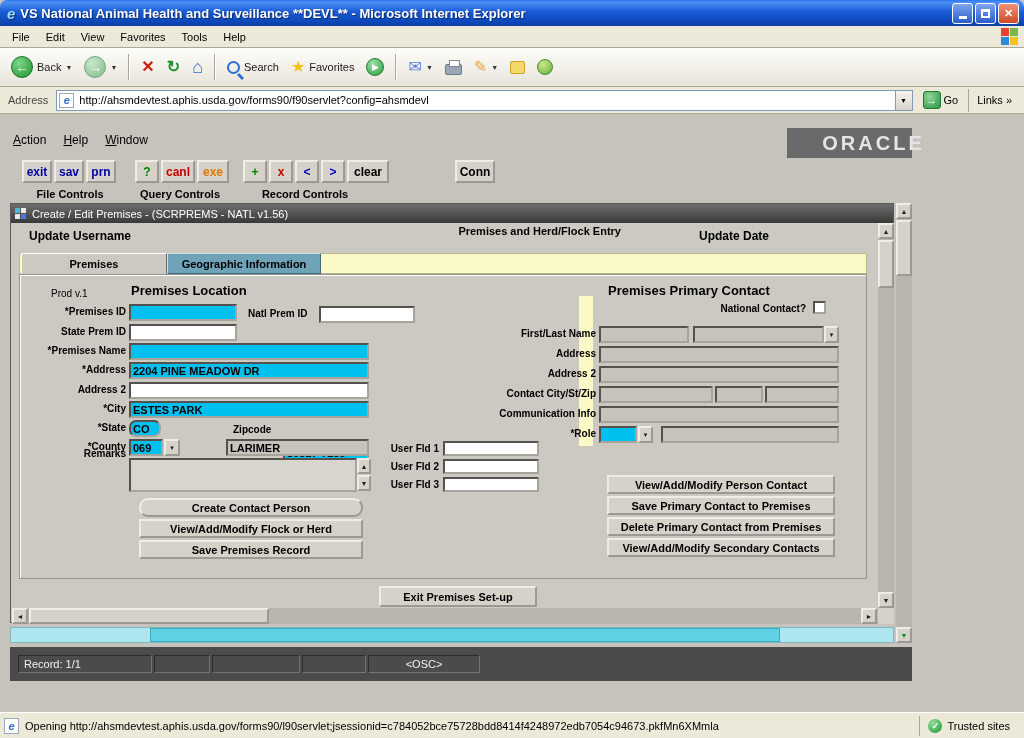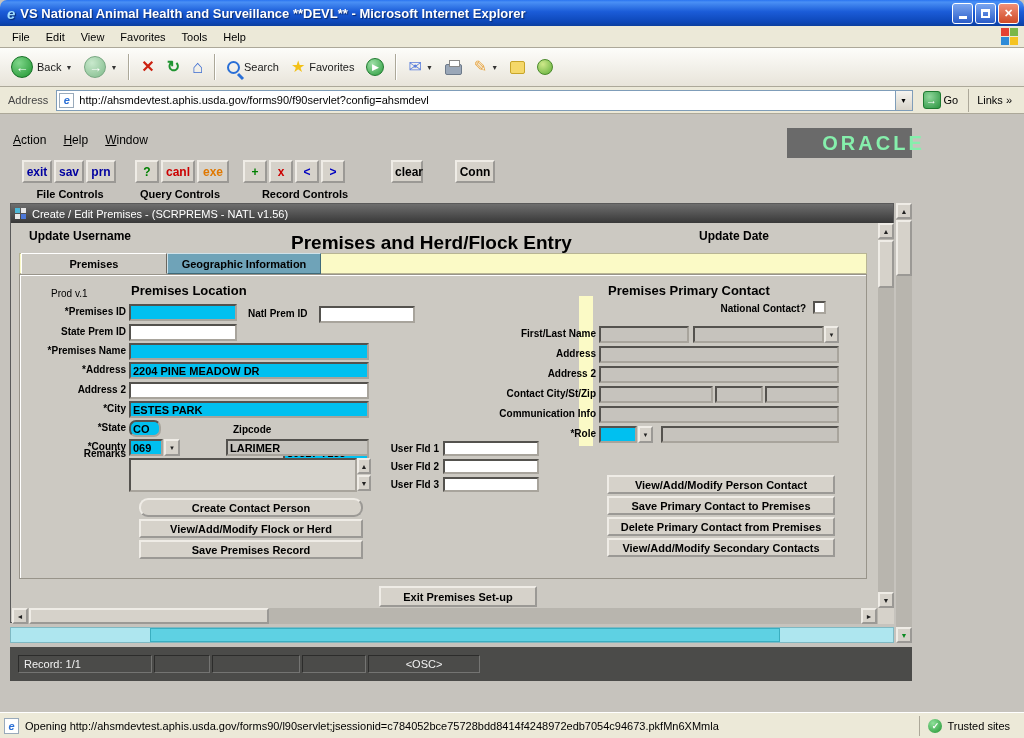--- a/index.html
+++ b/index.html
@@ -59,21 +59,21 @@
   .addrdd { position:absolute; right:1px; top:1px; width:17px; height:19px; background:linear-gradient(#f6f4ef,#d8d4ca);
     border-left:1px solid #7f9db9; font-size:7px; text-align:center; line-height:19px; }
   .gobtn { display:flex; align-items:center; gap:3px; padding:0 6px; height:23px; }
   .goicon { width:18px; height:18px; border-radius:3px; background:radial-gradient(circle at 35% 30%,#8fd69a,#2a9440); border:1px solid #1e7a30;
     color:#fff; font-weight:bold; text-align:center; line-height:17px; font-size:11px; }
   .linksbtn { display:flex; align-items:center; gap:3px; padding:0 8px; border-left:1px solid #aca899; height:23px; }
 
   
   .amenu-item { display:inline-block; padding:3px 7px; font-size:12px; }
   .amenu-item::first-letter { text-decoration:underline; }
-  .oraclelogo { background:#6a6a6a; color:#86efac; font-weight:bold; font-size:20px; letter-spacing:3px;
+  .oraclelogo { background:#6a6a6a; color:#e5e5e5; font-weight:bold; font-size:20px; letter-spacing:3px;
     display:flex; align-items:center; justify-content:center; font-family:"Liberation Sans",sans-serif;padding-left:48px; }
   .obtn { position:absolute; height:23px; border:2px outset #efece6; background:#d6d2ca; font-weight:bold; font-size:12px;
     text-align:center; padding:0 2px; line-height:18px; }
   .grplbl { position:absolute; font-weight:bold; font-size:11px; text-align:center; }
 
   
   #mdi { position:absolute; left:10px; top:203px; width:884px; height:420px; background:#ccc9c2; border:1px solid #5a5a5a; }
   .mdititle { position:absolute; left:0; top:0; width:882px; height:19px; background:linear-gradient(180deg,#6e6e6e,#383838);
     color:#fff; font-size:11px; display:flex; align-items:center; padding:0 4px; gap:5px; }
   .mdiicon { width:12px; height:12px; display:grid; grid-template-columns:5px 5px; grid-gap:1px; }
@@ -231,39 +231,39 @@
   <button class="obtn" style="left:22px;top:160px;width:30px;color:#0000a0">exit</button>
   <button class="obtn" style="left:54px;top:160px;width:30px;color:#0000a0">sav</button>
   <button class="obtn" style="left:86px;top:160px;width:30px;color:#0000a0">prn</button>
   <button class="obtn" style="left:135px;top:160px;width:24px;color:#008000">?</button>
   <button class="obtn" style="left:161px;top:160px;width:34px;color:#cc0000">canl</button>
   <button class="obtn" style="left:197px;top:160px;width:32px;color:#e07800">exe</button>
   <button class="obtn" style="left:243px;top:160px;width:24px;color:#008000">+</button>
   <button class="obtn" style="left:269px;top:160px;width:24px;color:#cc0000">x</button>
   <button class="obtn" style="left:295px;top:160px;width:24px;color:#0000c0">&lt;</button>
   <button class="obtn" style="left:321px;top:160px;width:24px;color:#0000c0">&gt;</button>
-  <button class="obtn" style="left:347px;top:160px;width:32px;margin-left:44px;">clear</button>
+  <button class="obtn" style="left:347px;top:160px;width:42px;">clear</button>
   <button class="obtn" style="left:455px;top:160px;width:40px;">Conn</button>
   <span class="grplbl" style="left:20px;top:188px;width:100px;">File Controls</span>
   <span class="grplbl" style="left:126px;top:188px;width:108px;">Query Controls</span>
   <span class="grplbl" style="left:240px;top:188px;width:130px;">Record Controls</span>
 
   <div id="mdi">
     <div class="mdititle">
       <span class="mdiicon">
         <span style="background:#4db8d8"></span>
           <span style="background:#e8e8e8"></span>
         <span style="background:#e8e8e8"></span>
           <span style="background:#4d78d8"></span>
       </span>
       <span>Create / Edit Premises - (SCRPREMS - NATL v1.56)</span>
     </div>
 
     <span class="hdr" style="left:18px;top:25px;">Update Username</span>
-    <span class="hdr" style="left:280px;top:28px;width:330px;text-align:left;font-size:19px;">Premises and Herd/Flock Entry</span>
+    <span class="hdr" style="left:280px;top:21px;width:330px;text-align:right;font-size:11px;">Premises and Herd/Flock Entry</span>
     <span class="hdr" style="left:688px;top:25px;">Update Date</span>
 
     <div class="tabstrip" style="left:8px;top:49px;width:848px;height:21px;"></div>
     <div class="tab active" style="left:10px;top:49px;width:146px;">Premises</div>
     <div class="tab inactive" style="left:156px;top:49px;width:154px;">Geographic Information</div>
 
     <div class="panel" style="left:8px;top:70px;width:848px;height:305px;"></div>
 
     <span class="lbl" style="left:40px;top:84px;font-weight:normal;">Prod v.1</span>
     <span class="lbl" style="left:120px;top:79px;font-size:13px;">Premises Location</span>

